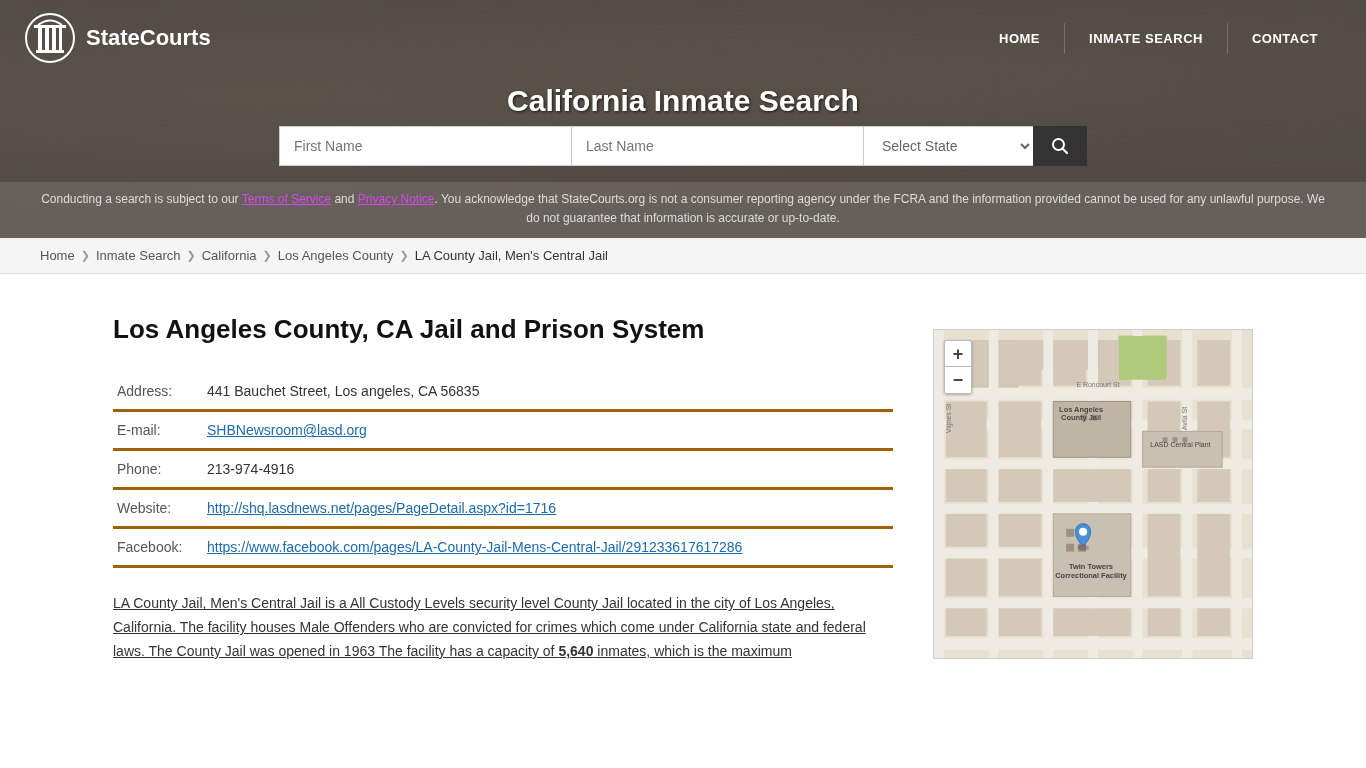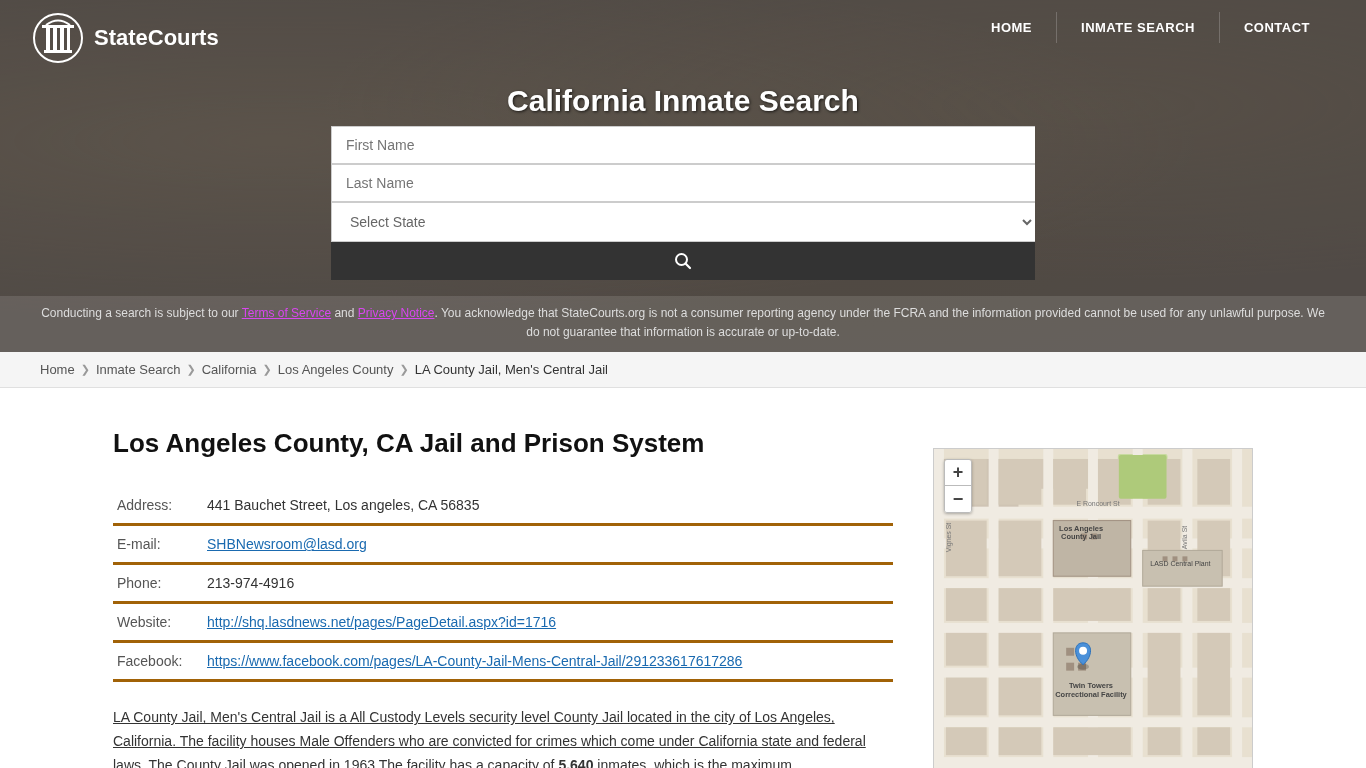--- a/index.html
+++ b/index.html
@@ -32,22 +32,22 @@
       position: relative;
       z-index: 2;
       display: flex;
       flex-direction: column;
       align-items: center;
     }
     .nav-bar {
       width: 100%;
       display: flex;
       justify-content: space-between;
-      align-items: flex-start;
-      padding: 12px 32px;
+      align-items: center;
+      padding: 12px 24px;
     }
     .logo-area {
       display: flex;
       align-items: center;
       gap: 10px;
       color: #fff;
       text-decoration: none;
     }
     .logo-icon {
       width: 52px;
@@ -78,23 +78,22 @@
       font-size: 30px;
       font-weight: bold;
       margin-top: 8px;
       margin-bottom: 8px;
       text-shadow: 1px 1px 3px rgba(0,0,0,0.7);
     }
     .search-bar {
       display: flex;
       gap: 0;
       margin-bottom: 16px;
-      width: 704px;
+      width: 808px;
       max-width: 95vw;
-      flex-direction: column;
     }
     .search-bar input[type="text"] {
       flex: 1;
       padding: 10px 14px;
       font-size: 14px;
       border: 1px solid #ccc;
       border-right: none;
       outline: none;
       color: #999;
       background: #fff;
@@ -164,21 +163,21 @@
       font-weight: normal;
     }
 
     
     .main-content {
       max-width: 1260px;
       margin: 0 auto;
       padding: 30px 60px 40px;
       display: flex;
       gap: 40px;
-      align-items: flex-end;
+      align-items: center;
     }
     .info-section {
       flex: 1;
     }
     .page-heading {
       font-size: 26px;
       font-weight: bold;
       color: #111;
       margin-bottom: 28px;
     }

